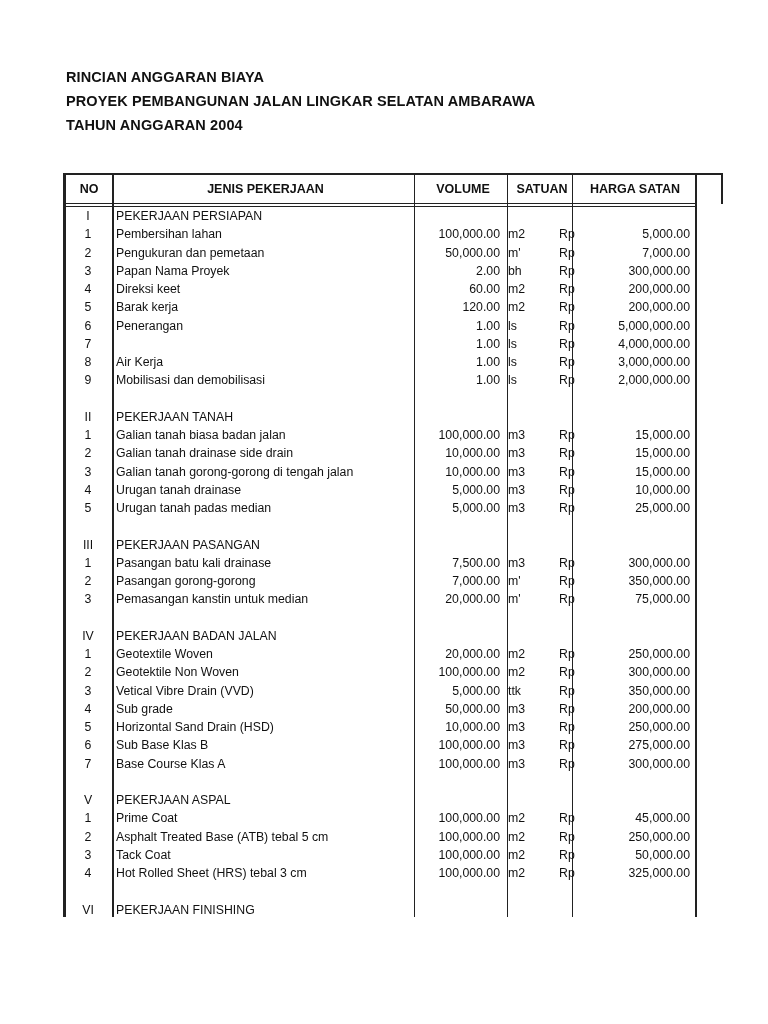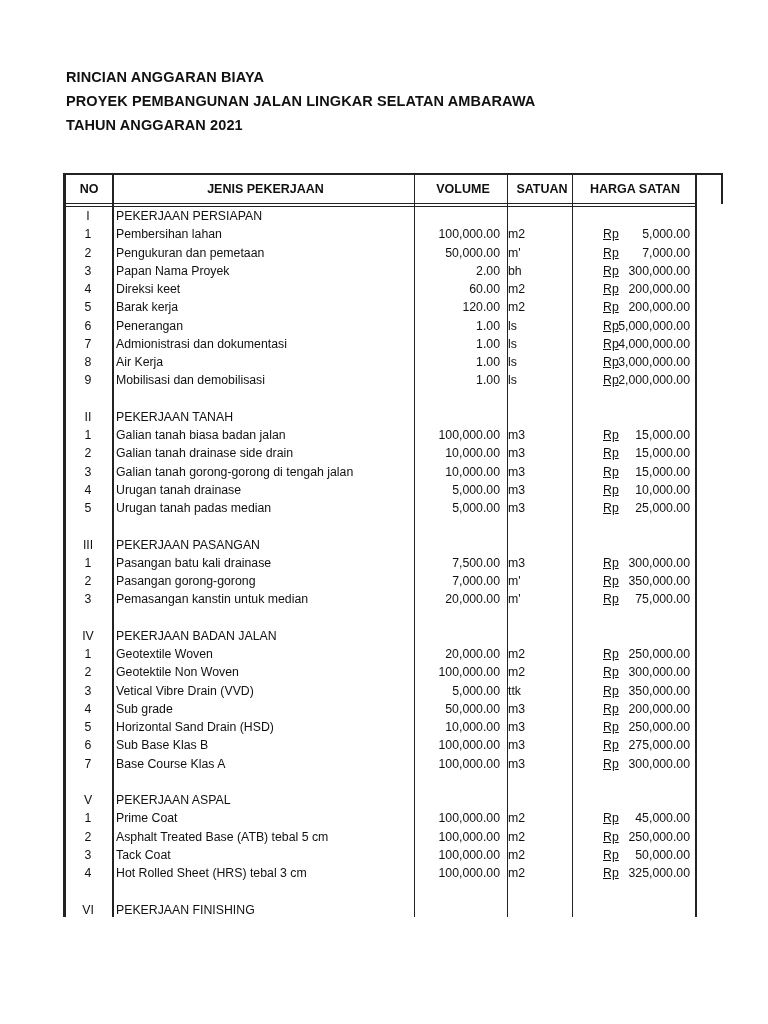--- a/index.html
+++ b/index.html
@@ -13,30 +13,30 @@
              border-top: 1.5px solid #222; border-bottom: 1.5px solid #222; box-sizing: border-box; }
   .hcell { position: absolute; top: 0; height: 29px; line-height: 29px; text-align: center;
            font-weight: bold; font-size: 12.5px; }
   .vline { position: absolute; background: #222; }
   .body { position: absolute; left: 63px; top: 207px; width: 634px; height: 710px; }
   .row { position: absolute; left: 0; width: 634px; height: 18px; font-size: 12.3px; line-height: 18px; }
   .c-no { position: absolute; left: 0; width: 50px; text-align: center; }
   .c-job { position: absolute; left: 53px; width: 296px; white-space: nowrap; }
   .c-vol { position: absolute; left: 352px; width: 85px; text-align: right; }
   .c-sat { position: absolute; left: 445px; width: 64px; }
-  .c-rp { position: absolute; left: 540px; width: 30px; text-decoration: underline; }
+  .c-rp { position: absolute; left: 496px; width: 30px; }
   .c-price { position: absolute; left: 540px; width: 87px; text-align: right; }
   .section .c-job { font-weight: normal; }
 </style>
 </head>
 <body>
 
 <div id="t1" class="title">RINCIAN ANGGARAN BIAYA</div>
 <div id="t2" class="title">PROYEK PEMBANGUNAN JALAN LINGKAR SELATAN AMBARAWA</div>
-<div id="t3" class="title">TAHUN ANGGARAN 2021</div>
+<div id="t3" class="title">TAHUN ANGGARAN 2004</div>
 
 <div class="tbl">
   <div class="hdr">
     <div class="hcell" style="left:0;width:48px">NO</div>
     <div class="hcell" style="left:50px;width:301px">JENIS PEKERJAAN</div>
     <div class="hcell" style="left:352px;width:92px">VOLUME</div>
     <div class="hcell" style="left:445px;width:64px">SATUAN</div>
     <div class="hcell" style="left:510px;width:120px">HARGA SATAN</div>
   </div>
 </div>
@@ -97,21 +97,20 @@
     <div class="row" style="top: 109.5px;">
       <span class="c-no">6</span>
       <span class="c-job">Penerangan</span>
       <span class="c-vol">1.00</span>
       <span class="c-sat">ls</span>
       <span class="c-rp">Rp</span>
       <span class="c-price">5,000,000.00</span>
     </div>
     <div class="row" style="top: 127.75px;">
       <span class="c-no">7</span>
-      <span class="c-job">Admionistrasi dan dokumentasi</span>
       <span class="c-vol">1.00</span>
       <span class="c-sat">ls</span>
       <span class="c-rp">Rp</span>
       <span class="c-price">4,000,000.00</span>
     </div>
     <div class="row" style="top: 146px;">
       <span class="c-no">8</span>
       <span class="c-job">Air Kerja</span>
       <span class="c-vol">1.00</span>
       <span class="c-sat">ls</span>

